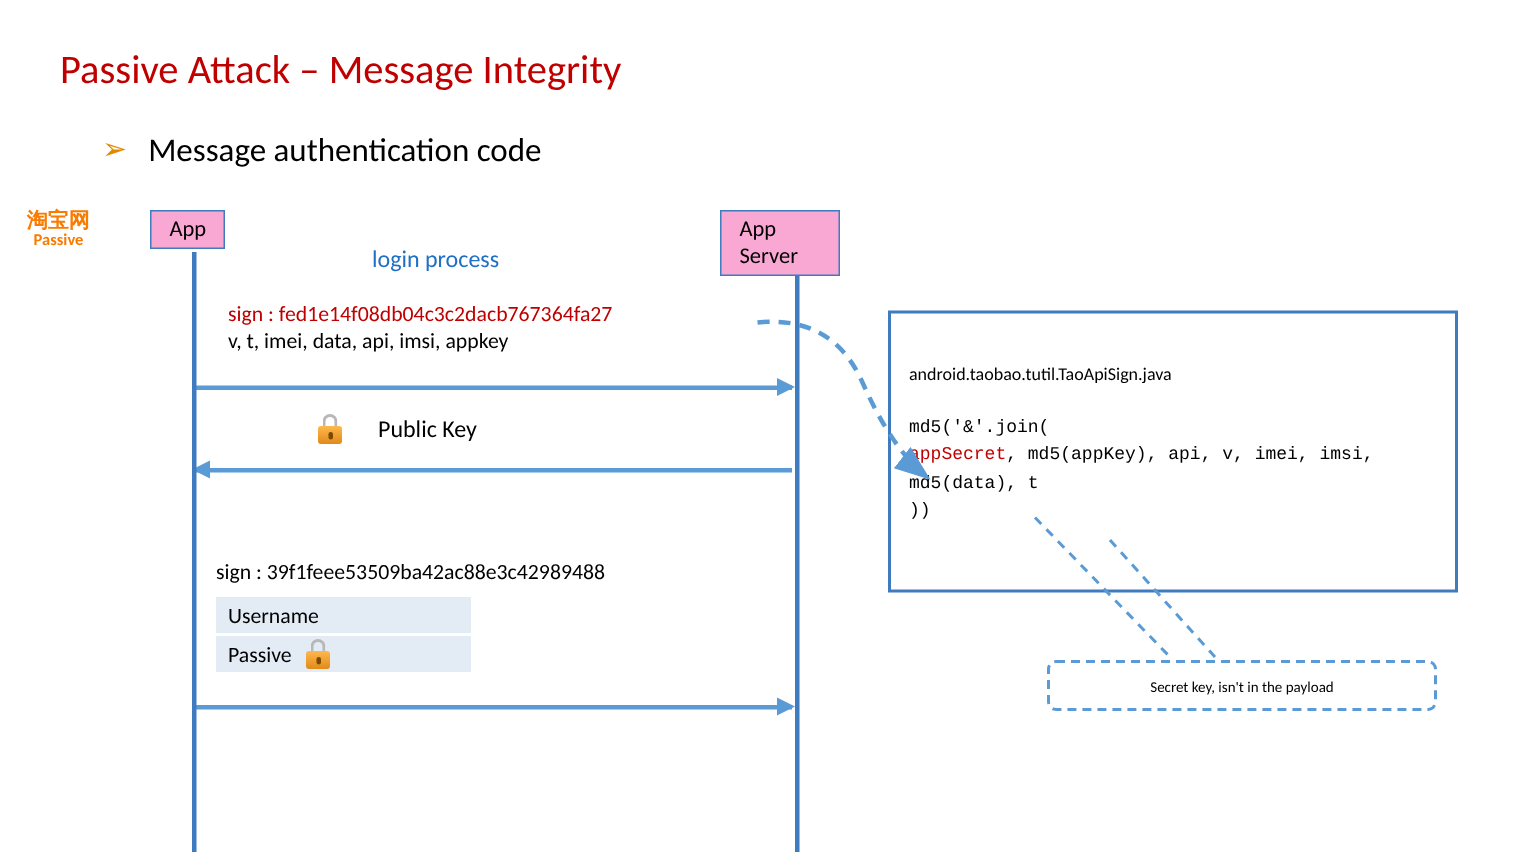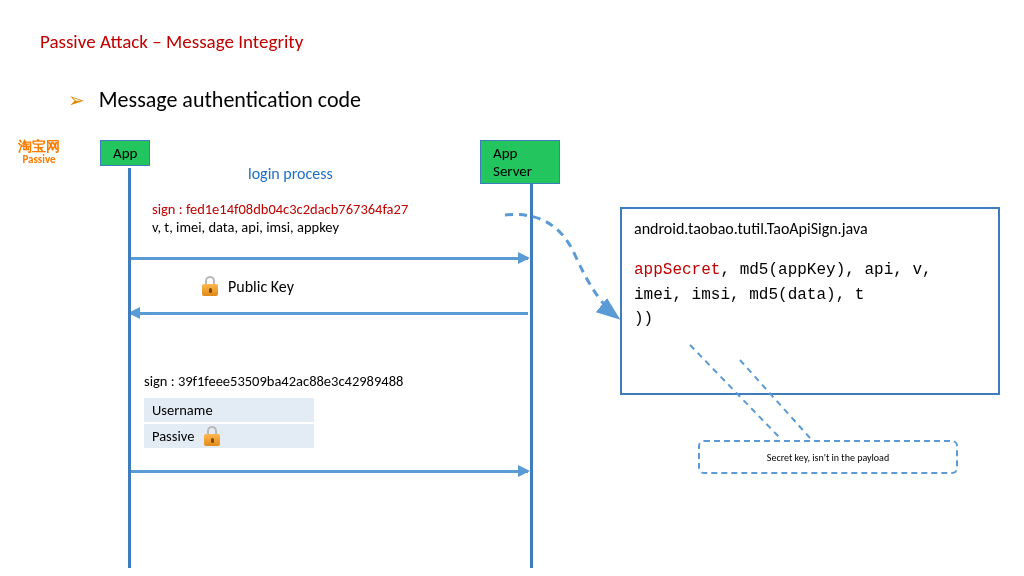--- a/index.html
+++ b/index.html
@@ -1,30 +1,30 @@
 <!DOCTYPE html>
 <html><head>
 <meta charset="utf-8">
 <style>
   * { box-sizing: border-box; margin: 0; padding: 0; }
   html, body { width: 1024px; height: 576px; font-family: 'Segoe UI', Calibri, Arial, sans-serif; background: #fff; overflow: hidden; }
   
-  .title { color: #c00000; font-size: 19px; font-weight: 400; position: absolute; left: 40px; top: 30px; }
+  .title { color: #c00000; font-size: 27px; font-weight: 400; position: absolute; left: 40px; top: 30px; }
   
   .bullet-row { position: absolute; left: 68px; top: 86px; display: flex; align-items: center; }
   .bullet-row .tri { color: #e18a00; font-size: 20px; margin-right: 14px; }
   .bullet-row .text { font-size: 22px; color: #000; }
   
   .taobao { position: absolute; left: 18px; top: 140px; text-align: center; line-height: 1; }
   .taobao .zh { color: #f97b00; font-size: 14px; font-weight: bold; }
   .taobao .en { color: #f97b00; font-size: 11px; font-weight: bold; }
   
   .seq-area { position: absolute; left: 100px; top: 140px; width: 460px; height: 420px; }
   
-  .lifeline-box { position: absolute; top: 0; border: 1.5px solid #3e7bbf; background: #22c55e; padding: 3px 12px; font-size: 15px; z-index: 2; }
+  .lifeline-box { position: absolute; top: 0; border: 1.5px solid #3e7bbf; background: #f9a8d4; padding: 3px 12px; font-size: 15px; z-index: 2; }
   .lifeline-line { position: absolute; top: 28px; width: 2.5px; height: 400px; background: #3e7bbf; z-index: 1; }
   
   #box-app { left: 0; }
   #line-app { left: 28px; }
   #box-server { left: 380px; }
   #line-server { left: 430px; }
   
   .login-label { position: absolute; left: 148px; top: 24px; color: #1f6fc6; font-size: 16px; }
   
   .msg1-text { position: absolute; left: 52px; top: 60px; font-size: 14.5px; }
@@ -37,35 +37,35 @@
     border-left: 12px solid #5a9bd5; border-top: 6px solid transparent; border-bottom: 6px solid transparent;
   }
   .arrow-left::after {
     content: ''; position: absolute; left: -2px; top: -5px;
     border-right: 12px solid #5a9bd5; border-top: 6px solid transparent; border-bottom: 6px solid transparent;
   }
   .arr1 { left: 30px; top: 117px; width: 398px; }
   .arr2 { left: 30px; top: 172px; width: 398px; }
   .arr3 { left: 30px; top: 330px; width: 398px; }
   
-  .pubkey-row { position: absolute; left: 100px; top: 136px; display: flex; align-items: center; gap: 8px; }
+  .pubkey-row { position: absolute; left: 110px; top: 136px; display: flex; align-items: center; gap: 22px; }
   
   .lock-icon { display: inline-block; width: 20px; height: 20px; position: relative; }
   .lock-icon .body { position: absolute; left: 2px; top: 8px; width: 16px; height: 12px; background: linear-gradient(#ffb84d, #e08a1a); border-radius: 2px; }
   .lock-icon .shackle { position: absolute; left: 5px; top: 0; width: 10px; height: 12px; border: 2px solid #b8b8b8; border-bottom: none; border-radius: 6px 6px 0 0; }
   .lock-icon .keyhole { position: absolute; left: 8.5px; top: 12px; width: 3px; height: 5px; background: #7a4a00; border-radius: 2px; }
   
   .sign2 { position: absolute; left: 44px; top: 232px; font-size: 14.5px; color: #000; }
   .cred-box { position: absolute; height: 14px; background: #e3ecf5; padding: 12px 8px; font-size: 14.5px; display: flex; align-items: center; }
   .username-box { left: 44px; top: 258px; width: 170px; }
   .password-box { left: 44px; top: 284px; width: 170px; gap: 8px; }
   
   .code-box {
-    position: absolute; left: 620px; top: 207px; width: 380px; height: 188px;
-    border: 2px solid #3e7bbf; padding: 8px 12px; font-size: 16px; line-height: 1.55;
+    position: absolute; left: 592px; top: 207px; width: 380px; height: 188px;
+    border: 2px solid #3e7bbf; padding: 32px 12px; font-size: 12px; line-height: 1.55;
     font-family: Consolas, 'Courier New', monospace; color: #000;
   }
   .code-box .java-file { font-family: 'Segoe UI', Calibri, Arial, sans-serif; margin-bottom: 16px; }
   .code-box .appsecret { color: #c00000; }
   
   .secret-callout {
     position: absolute; left: 698px; top: 440px; width: 260px; height: 34px;
     border: 2px dashed #5a9bd5; border-radius: 6px;
     display: flex; align-items: center; justify-content: center;
     font-size: 10px; color: #000;
@@ -129,20 +129,21 @@
   <defs>
     <marker id="arrh" markerWidth="10" markerHeight="10" refX="7" refY="3" orient="auto">
       <path d="M0,0 L8,3 L0,6 Z" fill="#5a9bd5"></path>
     </marker>
   </defs>
   <path d="M 5 15 Q 55 10, 75 55 Q 95 100, 118 118" stroke="#5a9bd5" stroke-width="3" stroke-dasharray="8,6" fill="none" marker-end="url(#arrh)"></path>
 </svg>
 
 <div class="code-box">
   <div class="java-file">android.taobao.tutil.TaoApiSign.java</div>
+  <div>md5('&amp;'.join(</div>
   <div><span class="appsecret">appSecret</span><span>, md5(appKey), api, v, imei, imsi, md5(data), t</span></div>
   <div>))</div>
 </div>
 
 <svg class="dash-curve" style="left:680px; top:340px; width:200px; height:110px;">
   <path d="M 10 5 L 100 98" stroke="#5a9bd5" stroke-width="2" stroke-dasharray="6,5" fill="none"></path>
   <path d="M 60 20 L 130 98" stroke="#5a9bd5" stroke-width="2" stroke-dasharray="6,5" fill="none"></path>
 </svg>
 
 <div class="secret-callout">Secret key, isn't in the payload</div>

